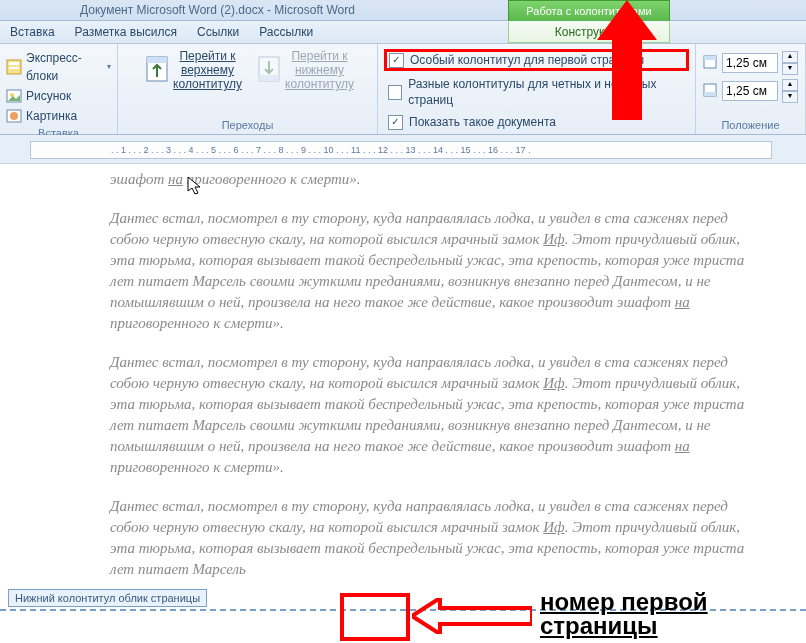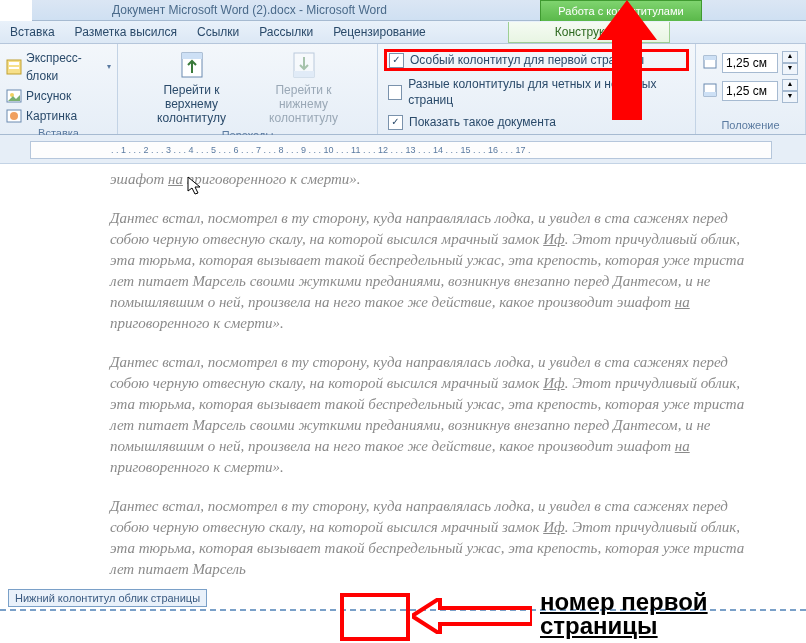--- a/index.html
+++ b/index.html
@@ -12,21 +12,20 @@
     height: 643px;
     overflow: hidden;
   }
   .title-area {
     height: 20px;
     background: linear-gradient(#dbe6f4, #cfe0f2);
     display: flex;
     align-items: center;
     position: relative;
     border-bottom: 1px solid #a6bad1;
-    margin-left: 32px;
   }
   .title-area .title-text {
     position: absolute;
     left: 80px;
     color: #4a6a8a;
     font-size: 12px;
   }
   .title-area .context-title {
     position: absolute;
     left: 508px;
@@ -112,30 +111,31 @@
   }
   .insert-item .icon {
     width: 16px;
     height: 16px;
     display: inline-flex;
     align-items: center;
     justify-content: center;
   }
   .big-btn {
     display: flex;
-    flex-direction: column;
-    align-items: center;
-    justify-content: flex-end;
+    flex-direction: row;
+    align-items: center;
+    justify-content: center;
     padding: 2px 6px;
     color: #2a4a6a;
     font-size: 12px;
     text-align: center;
     line-height: 14px;
     width: 100px;
     cursor: pointer;
+    text-decoration: underline;
   }
   .big-btn.disabled {
     color: #9aa8b6;
     cursor: default;
   }
   .big-btn .big-icon {
     width: 32px;
     height: 32px;
     margin-bottom: 2px;
   }
@@ -326,21 +326,20 @@
 <div class="title-area">
   <span class="title-text">Документ Microsoft Word (2).docx - Microsoft Word</span>
   <div class="context-title">Работа с колонтитулами</div>
 </div>
 
 <div class="tabs">
   <div class="tab">Вставка</div>
   <div class="tab">Разметка высился</div>
   <div class="tab">Ссылки</div>
   <div class="tab">Рассылки</div>
-  <div class="tab">Рецензирование</div>
   <div class="context-tab">Конструктор</div>
 </div>
 
 <div class="ribbon">
 
   <div class="group" style="width:118px">
     <div class="group-content">
       <div class="insert-list">
         <div class="insert-item">
           <span class="icon">

